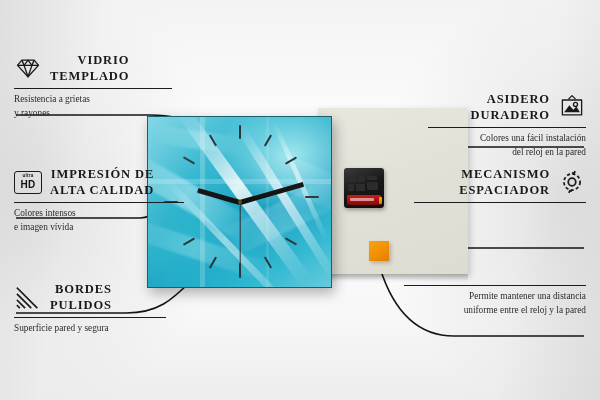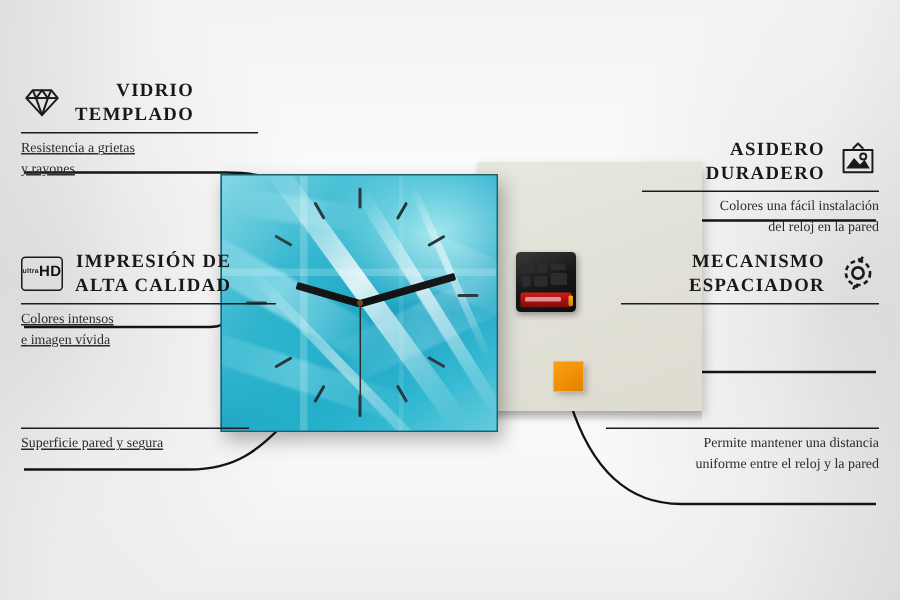--- a/index.html
+++ b/index.html
@@ -46,31 +46,31 @@
     height: 1.4px; background: #1c1c1c; margin-top: 4px; width: 100%;
   }
   .feat-desc {
     font-family: "Liberation Serif", serif;
     font-size: 9.3px;
     color: #2b2b2b;
     line-height: 1.42;
     margin-top: 4px;
     white-space: pre-line;
   }
-  .feature.left .feat-desc { text-align: left; text-decoration: underline; }
+  .feature.left .feat-desc { text-align: left; }
   .feature.right .feat-desc { text-align: right; }
 
   .ficon { width: 28px; height: 28px; flex: 0 0 28px; display:block; }
   .ficon svg { width: 100%; height: 100%; display:block; }
 
   
   .hd-badge {
     width: 28px; height: 23px; flex: 0 0 28px;
     border: 1.6px solid #1a1a1a; border-radius: 3px;
-    display: flex; flex-direction: row; align-items: center; justify-content: center;
+    display: flex; flex-direction: column; align-items: center; justify-content: center;
     line-height: 1;
   }
   .hd-badge .ultra {
     font-family: "Liberation Sans", sans-serif;
     font-size: 4.6px; font-weight: 700; letter-spacing: .2px; color: #1a1a1a;
     margin-bottom: 0.5px;
   }
   .hd-badge .hd {
     font-family: "Liberation Sans", sans-serif;
     font-size: 10px; font-weight: 700; letter-spacing: .3px; color: #111;
@@ -300,20 +300,34 @@
       </span>
       <span class="feat-title">IMPRESIÓN DE
 ALTA CALIDAD</span>
     </div>
     <div class="feat-rule"></div>
     <div class="feat-desc">Colores intensos
 e imagen vívida</div>
   </div>
 
   <div class="feature left" style="left:14px; top:281px; width:152px;">
+    <div class="feat-head">
+      <span class="ficon">
+        <svg viewBox="0 0 32 32">
+          <g stroke="#1a1a1a" stroke-width="1.9" stroke-linecap="square">
+            <path d="M4 6 L26 28"></path>
+            <path d="M4 13 L19 28"></path>
+            <path d="M4 20 L12 28"></path>
+            <path d="M4 26 L6 28"></path>
+          </g>
+        </svg>
+      </span>
+      <span class="feat-title">BORDES
+PULIDOS</span>
+    </div>
     <div class="feat-rule"></div>
     <div class="feat-desc">Superficie pared y segura</div>
   </div>
 
   <div class="feature right" style="left:428px; top:52px; width:158px;margin-top:39px;">
     <div class="feat-head">
       <span class="feat-title">ASIDERO
 DURADERO</span>
       <span class="ficon">
         <svg viewBox="0 0 32 32">

